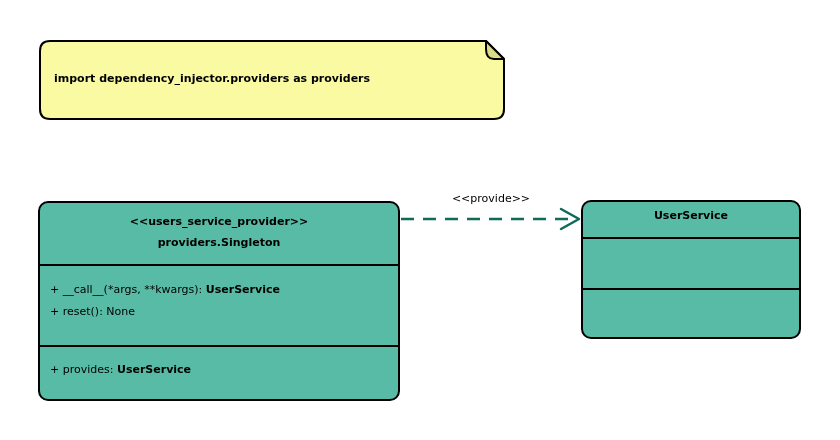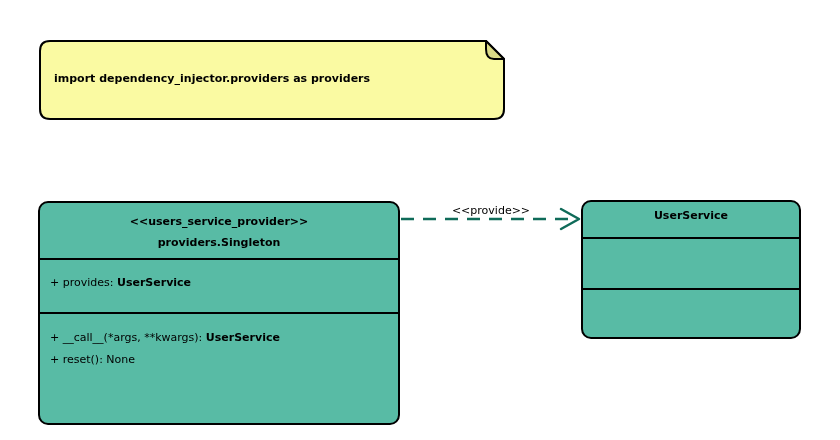--- a/index.html
+++ b/index.html
@@ -22,37 +22,37 @@
   }
 
   .uml-class {
     position:absolute;
     box-sizing:border-box;
     border:2px solid #000000;
     border-radius:10px;
     display:flex; flex-direction:column;
     overflow:hidden;
   }
-  .singleton { left:38px;  top:201px; width:362px; height:224px; }
+  .singleton { left:38px;  top:201px; width:362px; height:200px;gap:6px; }
   .userservice { left:581px; top:200px; width:220px; height:139px; }
 
   .compartment { box-sizing:border-box; }
   .singleton .head    { height:55px; padding-top:8px; text-align:center; font-weight:bold; line-height:21px; }
   .singleton .attrs   { height:54px; border-top:2px solid #000000; padding:12px 10px 0 10px; line-height:21px; }
   .singleton .methods { flex:1;      border-top:2px solid #000000; padding:13px 10px 0 10px; line-height:22px; }
 
   .userservice .head    { height:35px; padding-top:7px; text-align:center; font-weight:bold; }
   .userservice .attrs   { height:51px; border-top:2px solid #000000; }
   .userservice .methods { flex:1;      border-top:2px solid #000000; }
 
   .member-line { white-space:nowrap; }
 
   .provide-label {
     position:absolute; left:411px; top:192px; width:160px;
-    text-align:center; white-space:nowrap;margin-top:12px;
+    text-align:center; white-space:nowrap;
   }
 </style>
 </head>
 <body>
 
 <div id="canvas">
 
   <svg id="shapes" width="840" height="440" viewBox="0 0 840 440">
 
     <path d="M 50 41 H 486 L 504 59 V 109 Q 504 119 494 119 H 50 Q 40 119 40 109 V 51 Q 40 41 50 41 Z" stroke="#000000" stroke-width="2" stroke-linejoin="round" fill="#FAFAA2"></path>
@@ -64,26 +64,26 @@
 
   <div class="note-text">import dependency_injector.providers as providers</div>
 
   <div class="provide-label">&lt;&lt;provide&gt;&gt;</div>
 
   <div class="uml-class singleton" style="background-color: rgb(88, 187, 165);">
     <div class="compartment head">
       <div>&lt;&lt;users_service_provider&gt;&gt;</div>
       <div>providers.Singleton</div>
     </div>
-    <div class="compartment attrs">
-      <div class="member-line"><span>+ provides: </span><b>UserService</b></div>
-    </div>
     <div class="compartment methods">
       <div class="member-line"><span>+ __call__(*args, **kwargs): </span><b>UserService</b></div>
       <div class="member-line">+ reset(): None</div>
+    </div>
+    <div class="compartment attrs">
+      <div class="member-line"><span>+ provides: </span><b>UserService</b></div>
     </div>
   </div>
 
   <div class="uml-class userservice" style="background-color: rgb(88, 187, 165);">
     <div class="compartment head">
       <div>UserService</div>
     </div>
     <div class="compartment attrs"></div>
     <div class="compartment methods"></div>
   </div>

